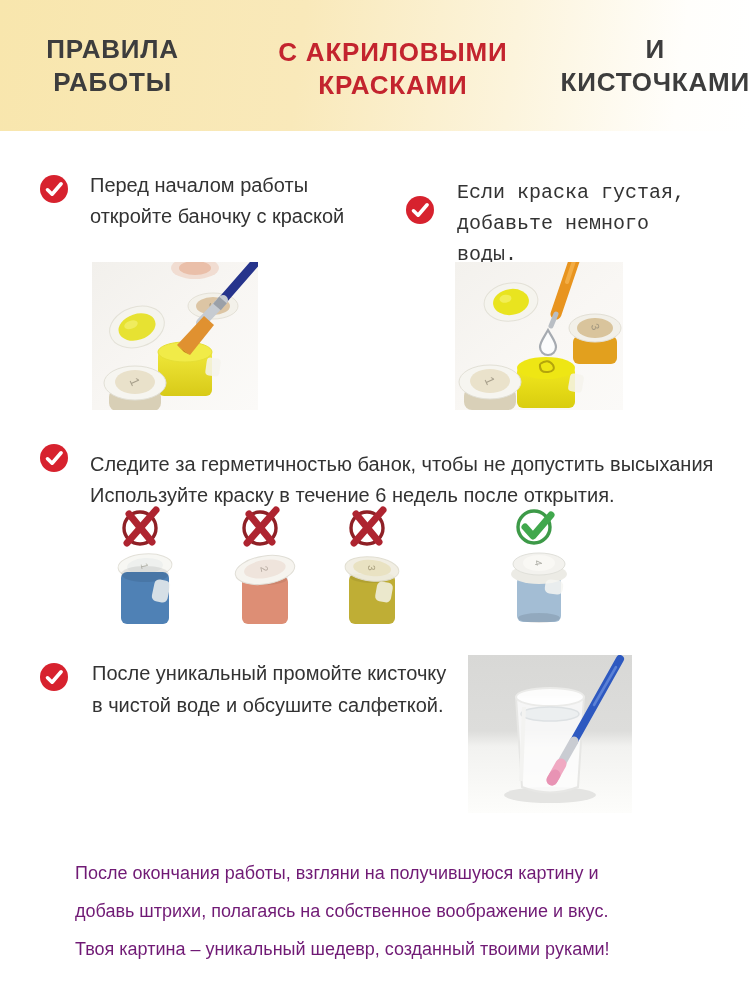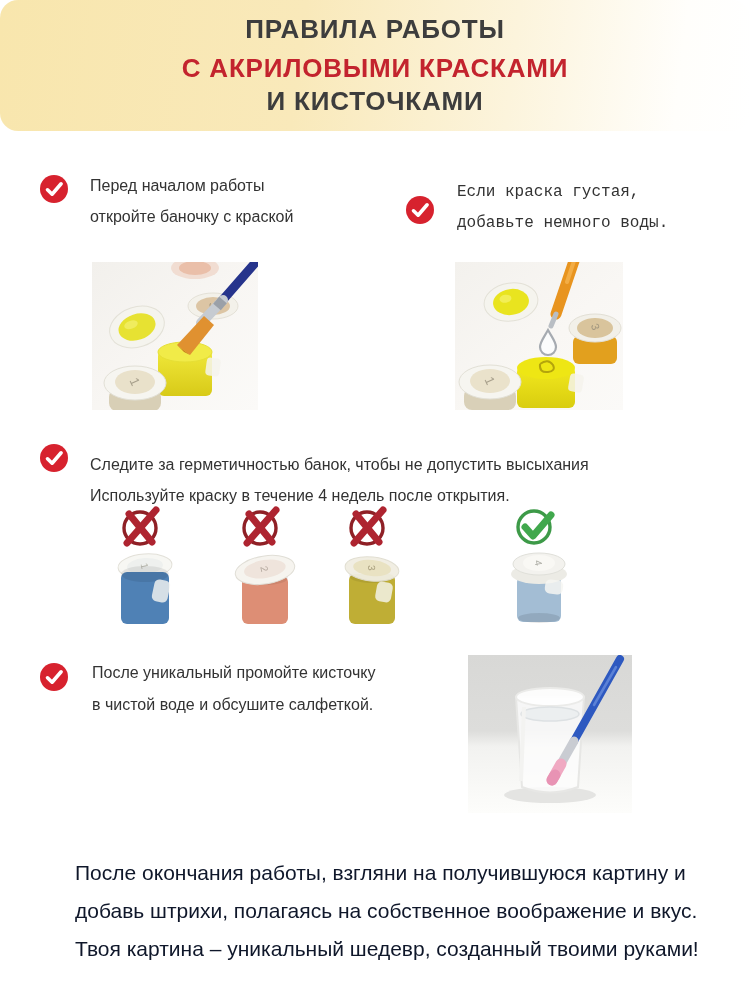--- a/index.html
+++ b/index.html
@@ -5,37 +5,36 @@
   html,body{margin:0;padding:0;background:#fff;}
   .page{
     position:relative;width:750px;height:1000px;margin:0 auto;
     background:#ffffff;overflow:hidden;
     font-family:"Liberation Sans", sans-serif;color:#3a3a3a;
   }
   
   .header{
     position:absolute;left:0;top:0;width:750px;height:131px;
     background:linear-gradient(97deg,#f8e6ad 0%,#f9e9ba 40%,#fcf4dc 68%,#fffefb 90%,#ffffff 100%);
-    display:flex;flex-direction:column;justify-content:center;align-items:center;
+    display:flex;flex-direction:row;justify-content:center;align-items:center;
     text-align:center;
-    border-radius:18px;
   }
   .title-line{font-size:26px;font-weight:600;letter-spacing:.8px;line-height:33px;color:#3d3d3d;}
   .title-line.accent{color:#c3242e;margin-top:6px;}
   .tip-icon{position:absolute;width:28px;height:28px;}
-  .tip-text{position:absolute;font-size:16px;line-height:31px;color:#333;}
+  .tip-text{position:absolute;font-size:20px;line-height:31px;color:#333;}
   .tip-text.wide{line-height:31px;margin-top:8px;}
   
   .photo{position:absolute;}
   
   .jar-block{position:absolute;width:96px;height:128px;}
   .jar-mark{position:absolute;left:18px;top:0;width:54px;height:48px;}
   .jar-svg{position:absolute;left:8px;top:44px;width:80px;height:84px;}
   
-  .footer{position:absolute;left:75px;top:854px;width:630px;font-size:21px;line-height:38px;color:#0f172a;}
+  .footer{position:absolute;left:75px;top:854px;width:630px;font-size:18px;line-height:38px;color:#701a75;}
 </style>
 </head>
 <body>
 
 <div class="page">
 
   <div class="header">
     <div class="title-line">ПРАВИЛА РАБОТЫ</div>
     <div class="title-line accent">С АКРИЛОВЫМИ КРАСКАМИ</div>
     <div class="title-line">И КИСТОЧКАМИ</div>
@@ -162,21 +161,21 @@
       <text transform="rotate(70)" x="-4" y="3" font-size="11" fill="#a2977f">3</text>
     </g>
   </svg>
 
   <svg class="tip-icon" style="left:40px;top:444px;" viewBox="0 0 28 28">
     <circle cx="14" cy="14" r="14" fill="#d7222e"></circle>
     <path d="M7.5 14.8l4.6 4.4 9-10.4" stroke="#fff" stroke-width="3.6" fill="none" stroke-linecap="round" stroke-linejoin="round"></path>
   </svg>
   <div class="tip-text wide" style="left:90px;top:441px;width:648px;">
     <div>Следите за герметичностью банок, чтобы не допустить высыхания</div>
-    <div>Используйте краску в течение 4 недель после открытия.</div>
+    <div>Используйте краску в течение 6 недель после открытия.</div>
   </div>
 
   <div class="jar-block" style="left:97px;top:502px;">
     <svg class="jar-mark" viewBox="0 0 54 48">
       <circle cx="25" cy="26" r="16" fill="none" stroke="#8f2026" stroke-width="3.4"></circle>
       <line x1="12" y1="41" x2="41" y2="8" stroke="#ae2430" stroke-width="7" stroke-linecap="round"></line>
       <line x1="14" y1="12" x2="37" y2="40" stroke="#ae2430" stroke-width="7" stroke-linecap="round"></line>
     </svg>
     <svg class="jar-svg" viewBox="0 0 80 84">
       <g transform="rotate(-4 40 20)">

